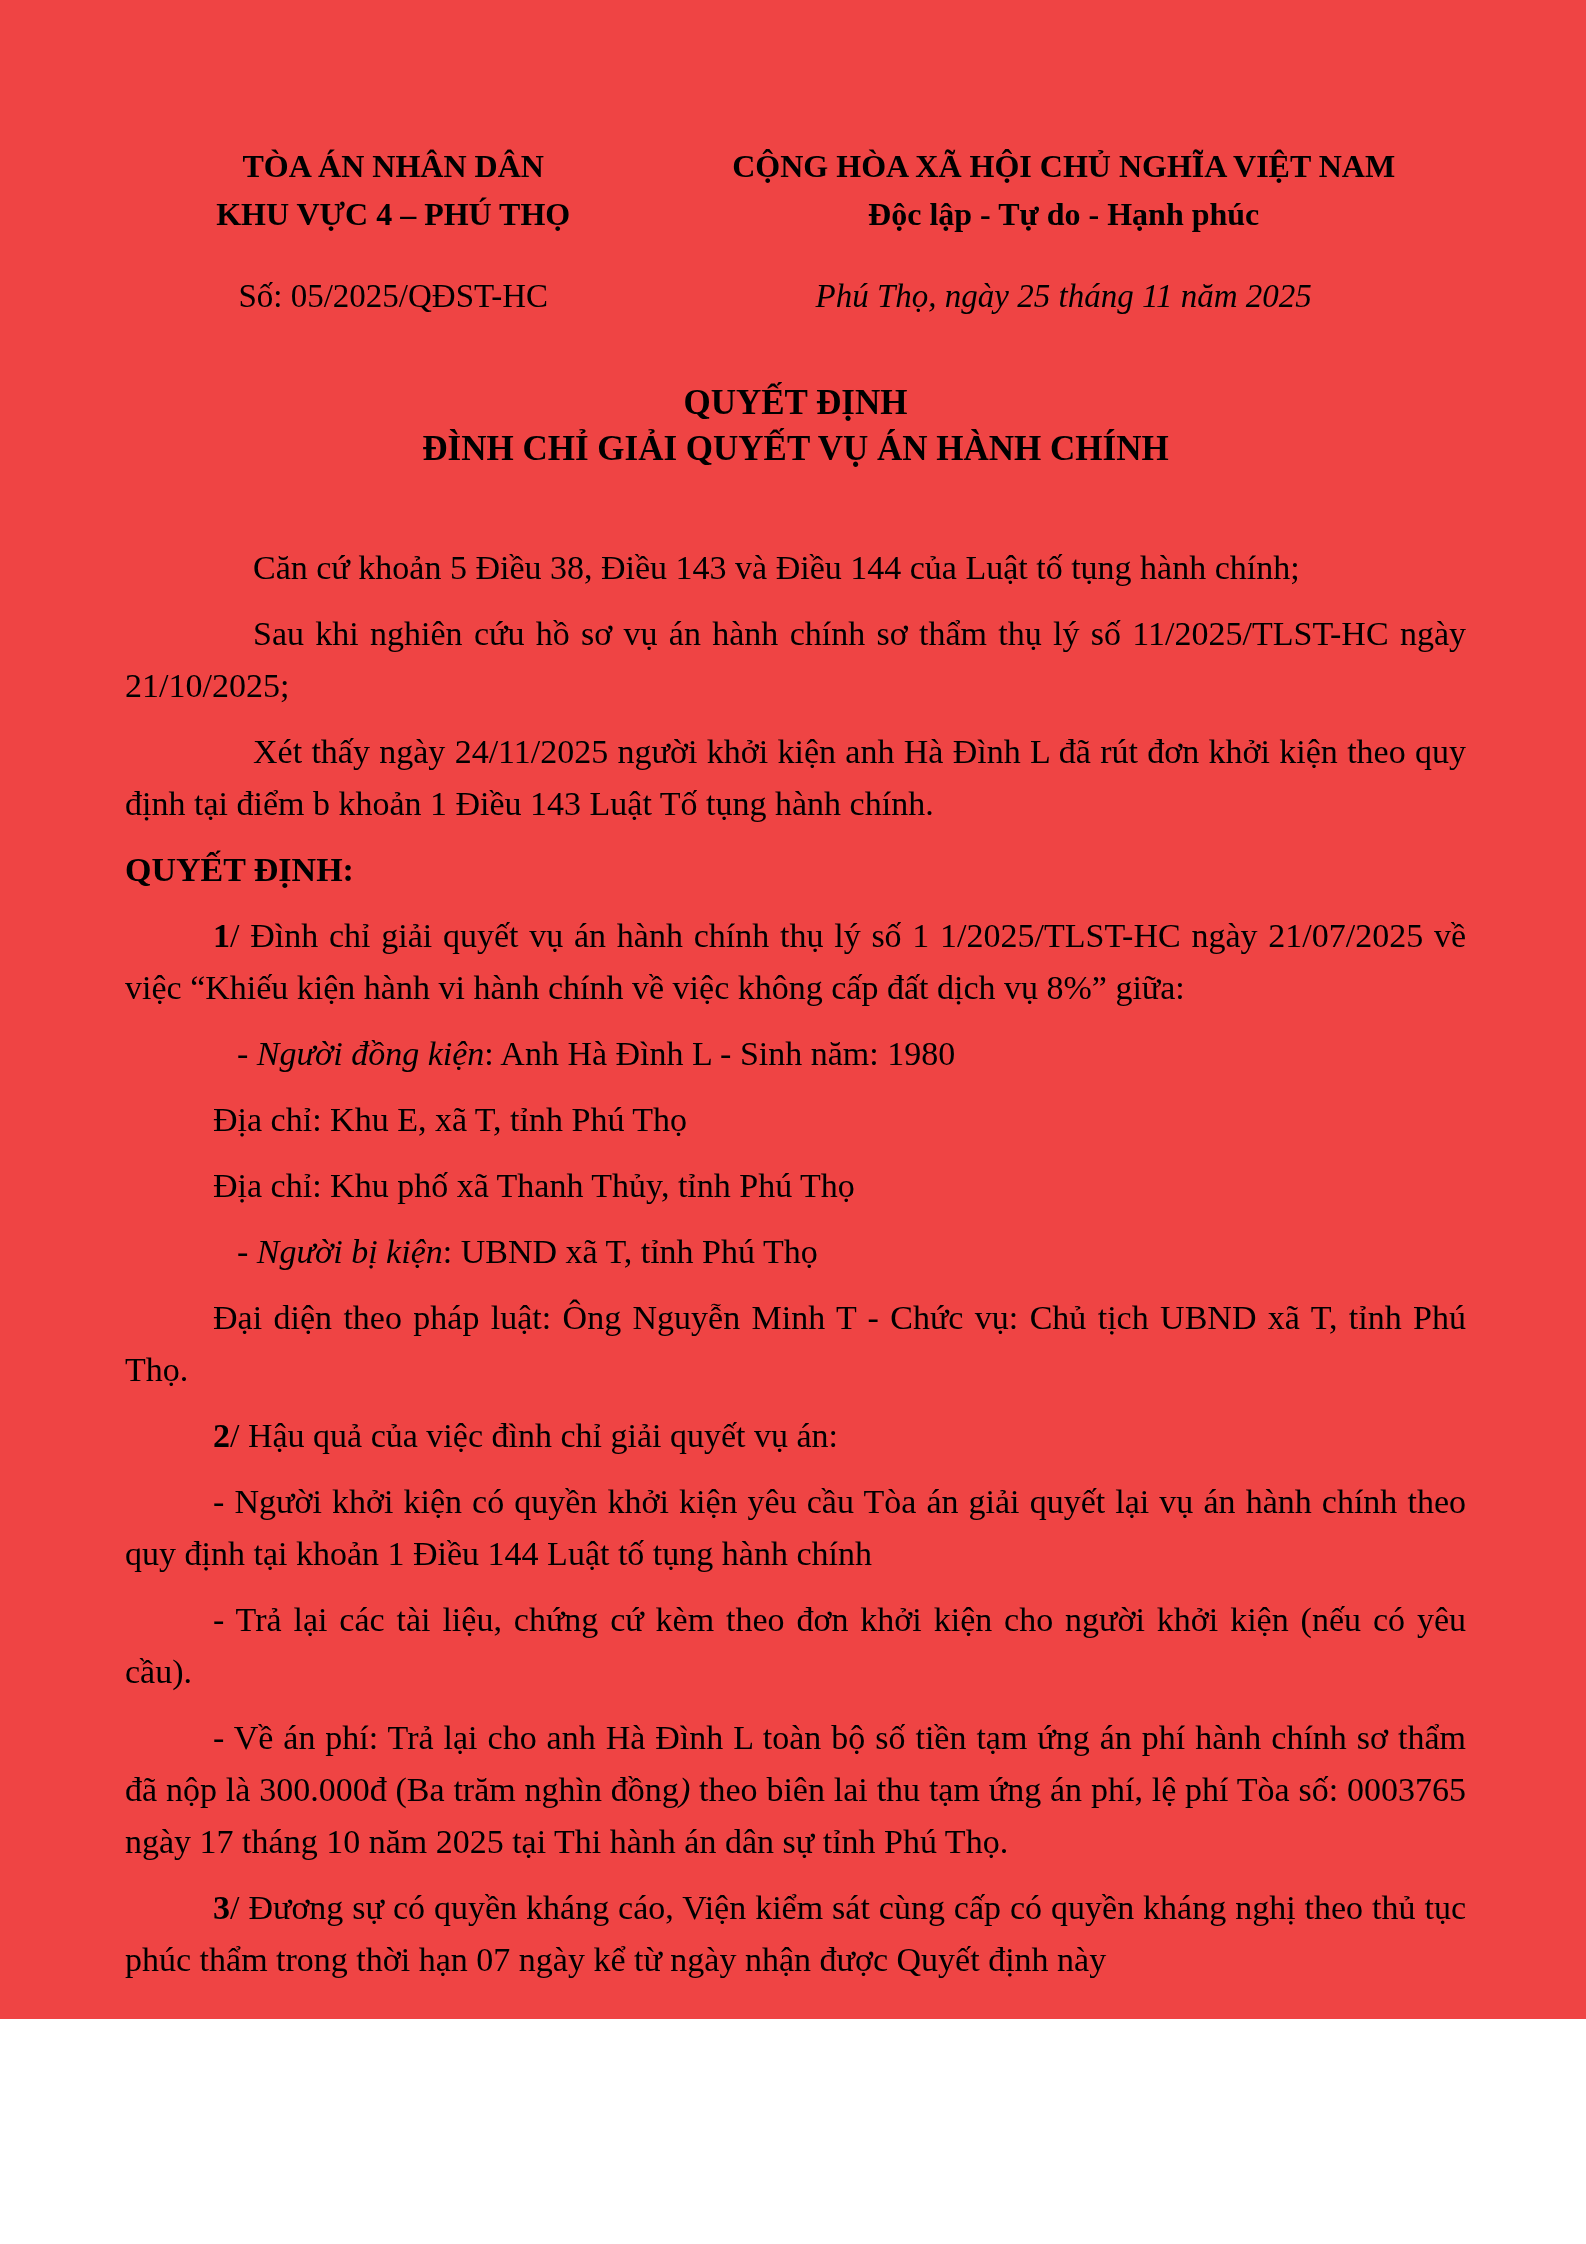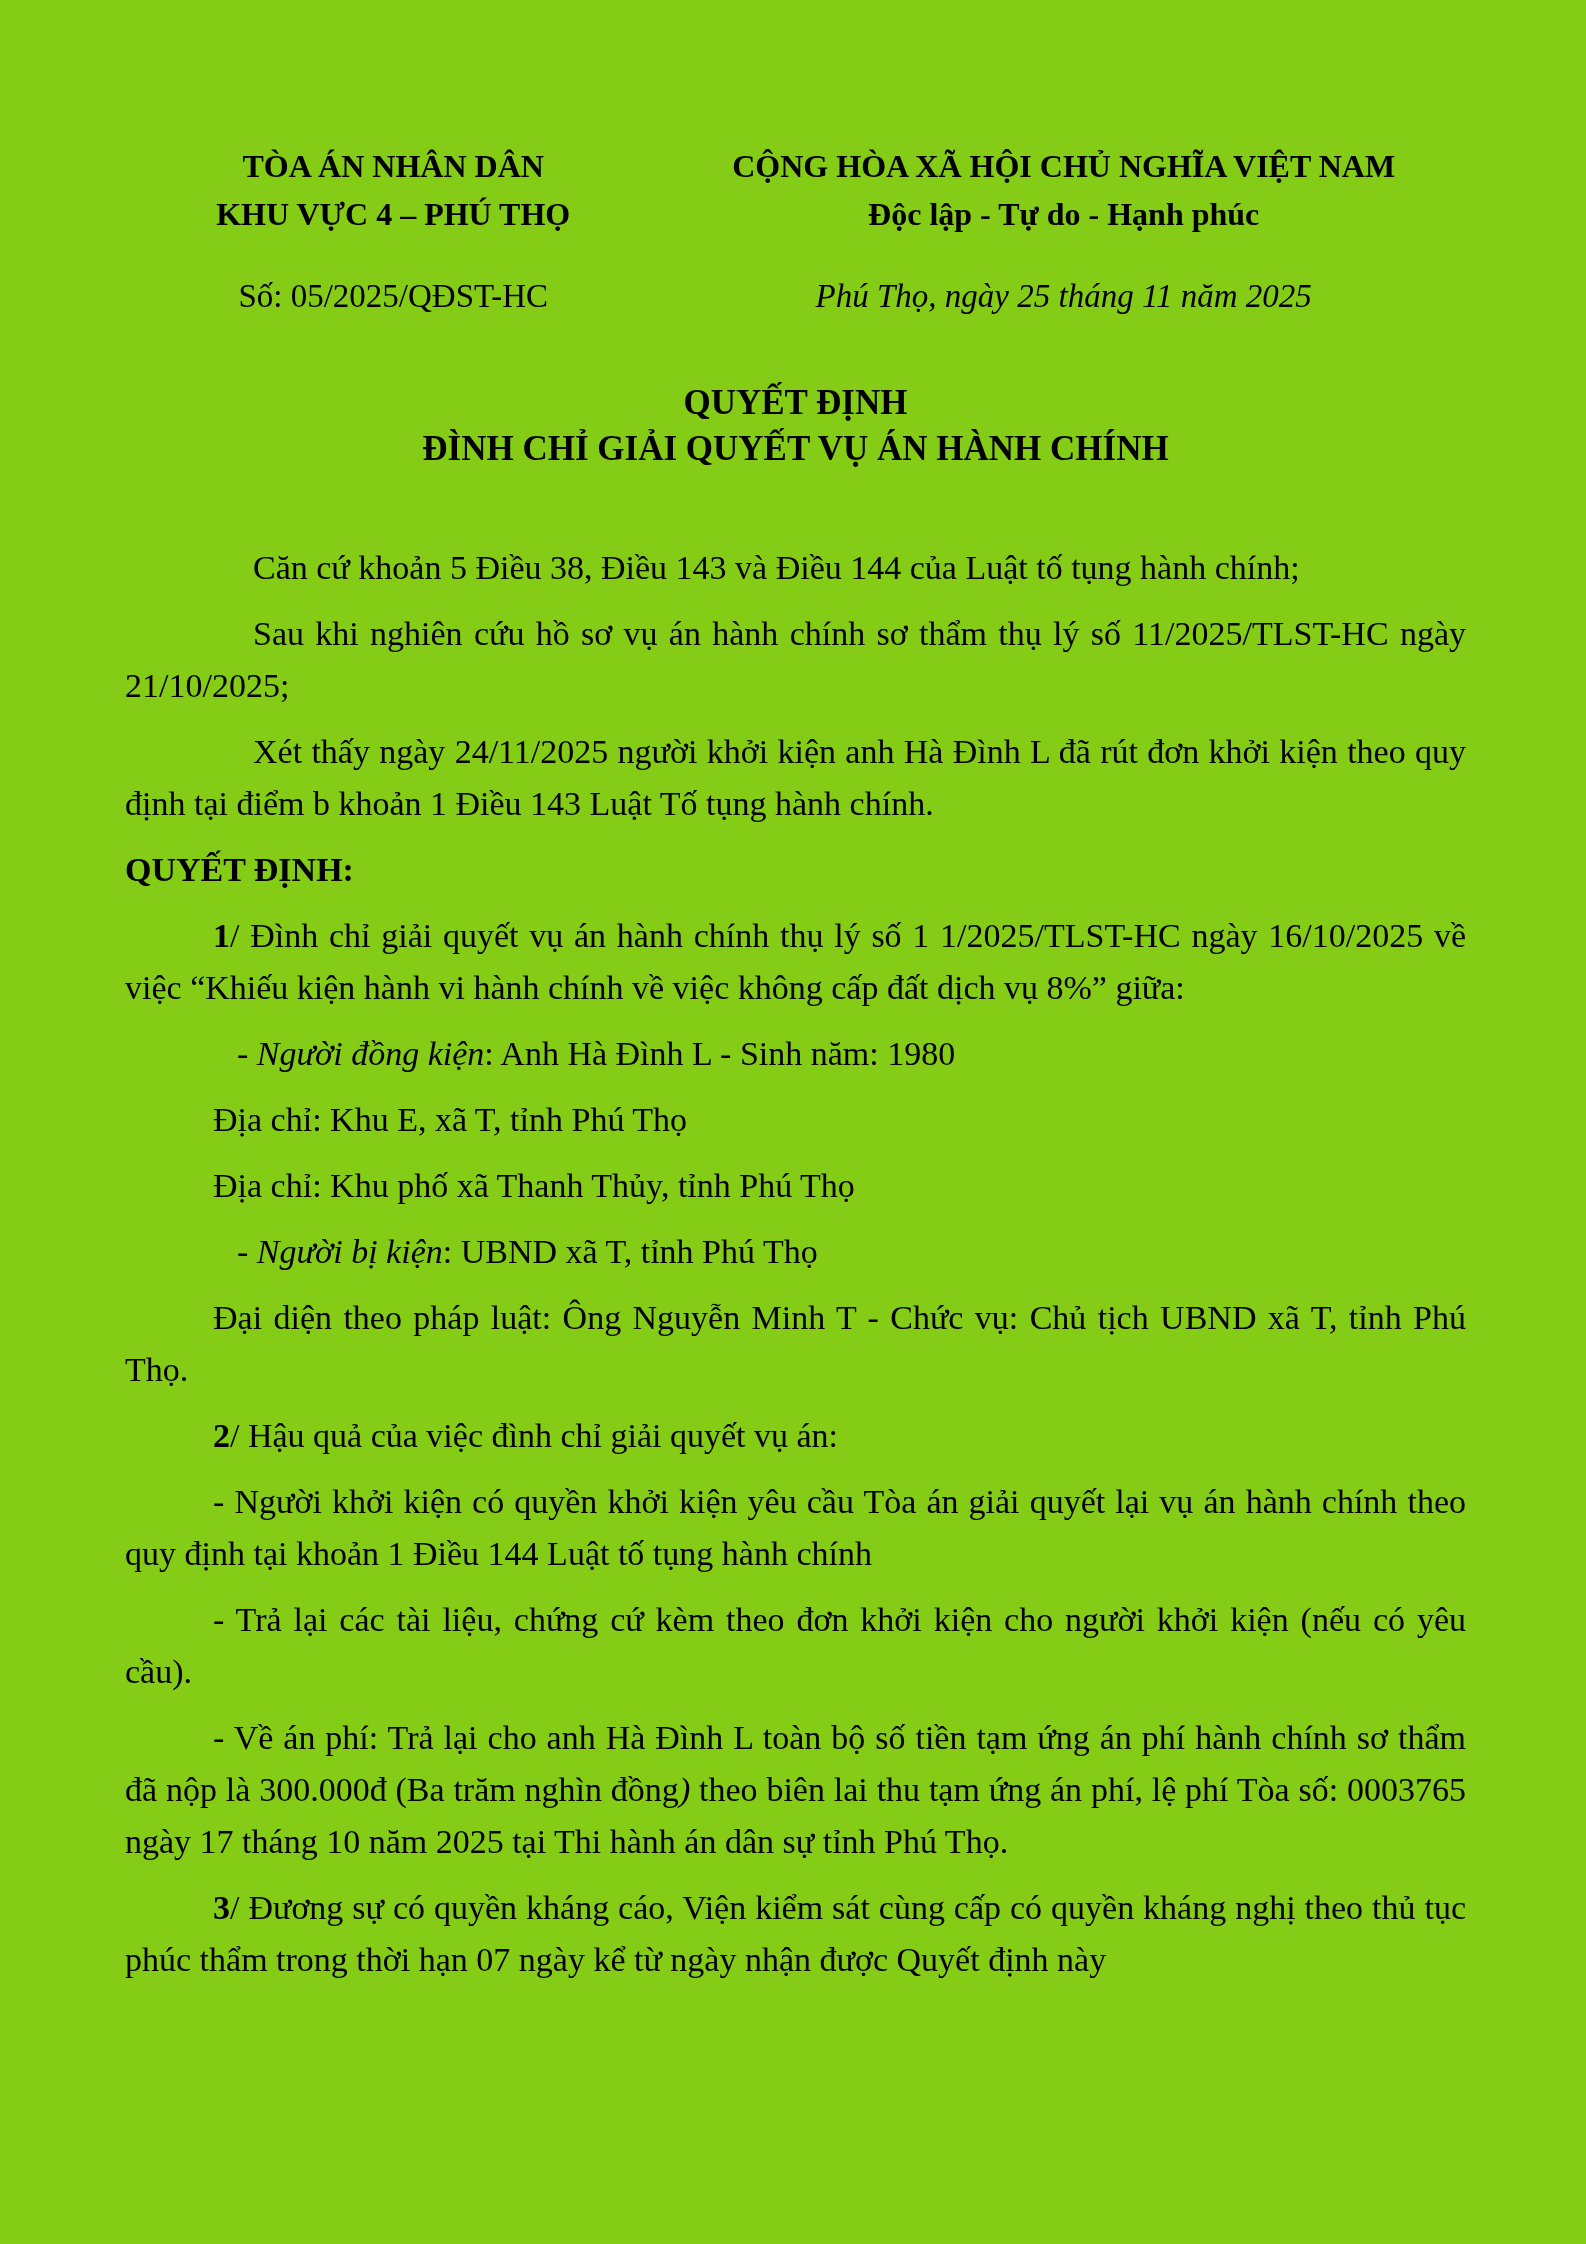--- a/index.html
+++ b/index.html
@@ -3,24 +3,24 @@
 <meta charset="utf-8">
 <style>
   html, body {
     margin: 0;
     padding: 0;
     background: #ffffff;
   }
   .page {
     position: relative;
     width: 1586px;
-    height: 2244px;
+    height: 2019px;
     box-sizing: border-box;
     padding: 142px 120px 0 125px;
-    background: #84cc16;
+    background: #ef4444;
     color: #000000;
     font-family: "Liberation Serif", "DejaVu Serif", serif;
     overflow: hidden;
   }
   
   .header-row {
     display: flex;
     width: 100%;
   }
   .header-left  { width: 40%; text-align: center; }
@@ -95,21 +95,21 @@
   <div class="title-block">
     <div>QUYẾT ĐỊNH</div>
     <div>ĐÌNH CHỈ GIẢI QUYẾT VỤ ÁN HÀNH CHÍNH</div>
   </div>
 
   <div class="body-block" id="body-block">
       <p class="p preamble"><span>Căn cứ khoản 5 Điều 38, Điều 143 và Điều 144 của Luật tố tụng hành chính;</span></p>
       <p class="p preamble"><span>Sau khi nghiên cứu hồ sơ vụ án hành chính sơ thẩm thụ lý số 11/2025/TLST-HC ngày 21/10/2025;</span></p>
       <p class="p preamble"><span>Xét thấy ngày 24/11/2025 người khởi kiện anh Hà Đình L đã rút đơn khởi kiện theo quy định tại điểm b khoản 1 Điều 143 Luật Tố tụng hành chính.</span></p>
       <p class="p heading"><span class="run-b">QUYẾT ĐỊNH:</span></p>
-      <p class="p item"><span class="run-b">1</span><span>/ Đình chỉ giải quyết vụ án hành chính thụ lý số 1 1/2025/TLST-HC ngày 16/10/2025 về việc “Khiếu kiện hành vi hành chính về việc không cấp đất dịch vụ 8%” giữa:</span></p>
+      <p class="p item"><span class="run-b">1</span><span>/ Đình chỉ giải quyết vụ án hành chính thụ lý số 1 1/2025/TLST-HC ngày 21/07/2025 về việc “Khiếu kiện hành vi hành chính về việc không cấp đất dịch vụ 8%” giữa:</span></p>
       <p class="p party"><span>- </span><span class="run-i">Người đồng kiện</span><span>: Anh Hà Đình L - Sinh năm: 1980</span></p>
       <p class="p item"><span>Địa chỉ: Khu E, xã T, tỉnh Phú Thọ</span></p>
       <p class="p item"><span>Địa chỉ: Khu phố xã Thanh Thủy, tỉnh Phú Thọ</span></p>
       <p class="p party"><span>- </span><span class="run-i">Người bị kiện</span><span>: UBND xã T, tỉnh Phú Thọ</span></p>
       <p class="p item"><span>Đại diện theo pháp luật: Ông Nguyễn Minh T - Chức vụ: Chủ tịch UBND xã T, tỉnh Phú Thọ.</span></p>
       <p class="p item"><span class="run-b">2</span><span>/ Hậu quả của việc đình chỉ giải quyết vụ án:</span></p>
       <p class="p item"><span>- Người khởi kiện có quyền khởi kiện yêu cầu Tòa án giải quyết lại vụ án hành chính theo quy định tại khoản 1 Điều 144 Luật tố tụng hành chính</span></p>
       <p class="p item"><span>- Trả lại các tài liệu, chứng cứ kèm theo đơn khởi kiện cho người khởi kiện (nếu có yêu cầu).</span></p>
       <p class="p item"><span>- Về án phí: Trả lại cho anh Hà Đình L toàn bộ số tiền tạm ứng án phí hành chính sơ thẩm đã nộp là 300.000đ (Ba trăm nghìn đồng</span><span class="run-i">)</span><span> theo biên lai thu tạm ứng án phí, lệ phí Tòa số: 0003765 ngày 17 tháng 10 năm 2025 tại Thi hành án dân sự tỉnh Phú Thọ.</span></p>
       <p class="p item"><span class="run-b">3</span><span>/ Đương sự có quyền kháng cáo, Viện kiểm sát cùng cấp có quyền kháng nghị theo thủ tục phúc thẩm trong thời hạn 07 ngày kể từ ngày nhận được Quyết định này</span></p>

